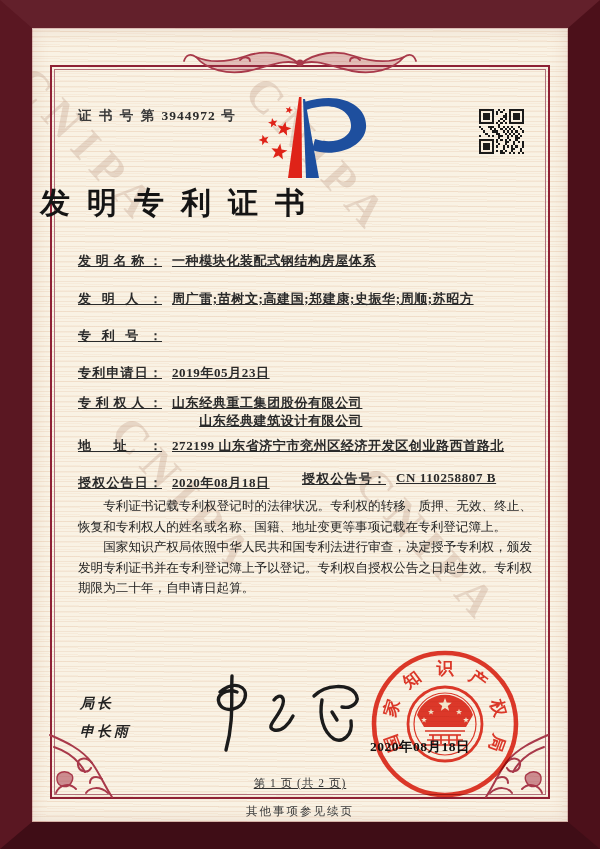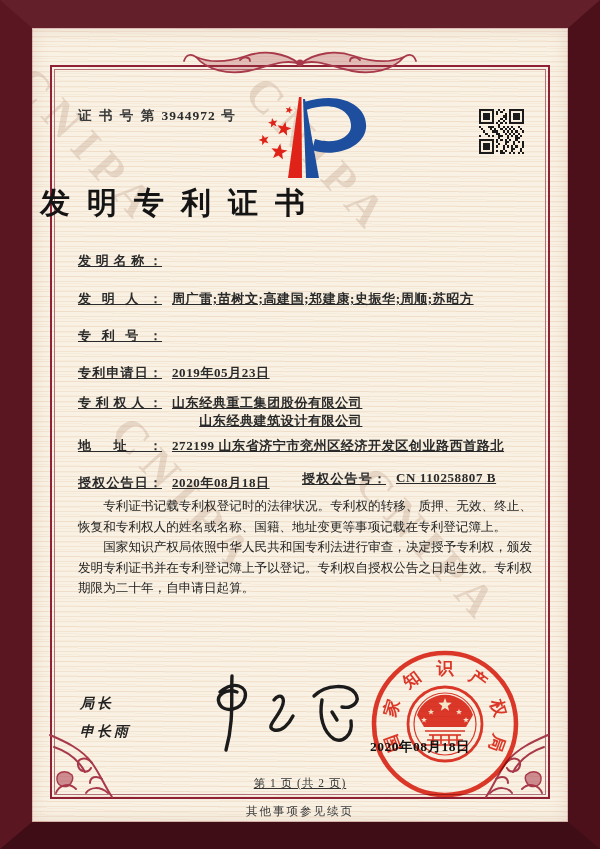--- a/index.html
+++ b/index.html
@@ -315,20 +315,21 @@
         <rect x="16" y="20" width="1" height="1" fill="#1a1a1a"></rect>
         <rect x="18" y="20" width="1" height="1" fill="#1a1a1a"></rect>
         <rect x="20" y="20" width="1" height="1" fill="#1a1a1a"></rect>
       </svg>
 
     <div class="title">发明专利证书</div>
 
     <div class="fields">
       <div class="frow" style="top:0;">
         <span class="flabel">发明名称：</span>
+        <span class="fvalue">一种模块化装配式钢结构房屋体系</span>
       </div>
       <div class="frow" style="top:38px;">
         <span class="flabel">发明人：</span>
         <span class="fvalue">周广雷;苗树文;高建国;郑建康;史振华;周顺;苏昭方</span>
       </div>
       <div class="frow" style="top:75px;gap:47px;">
         <span class="flabel">专利号：</span>
       </div>
       <div class="frow" style="top:112px;">
         <span class="flabel">专利申请日：</span>

